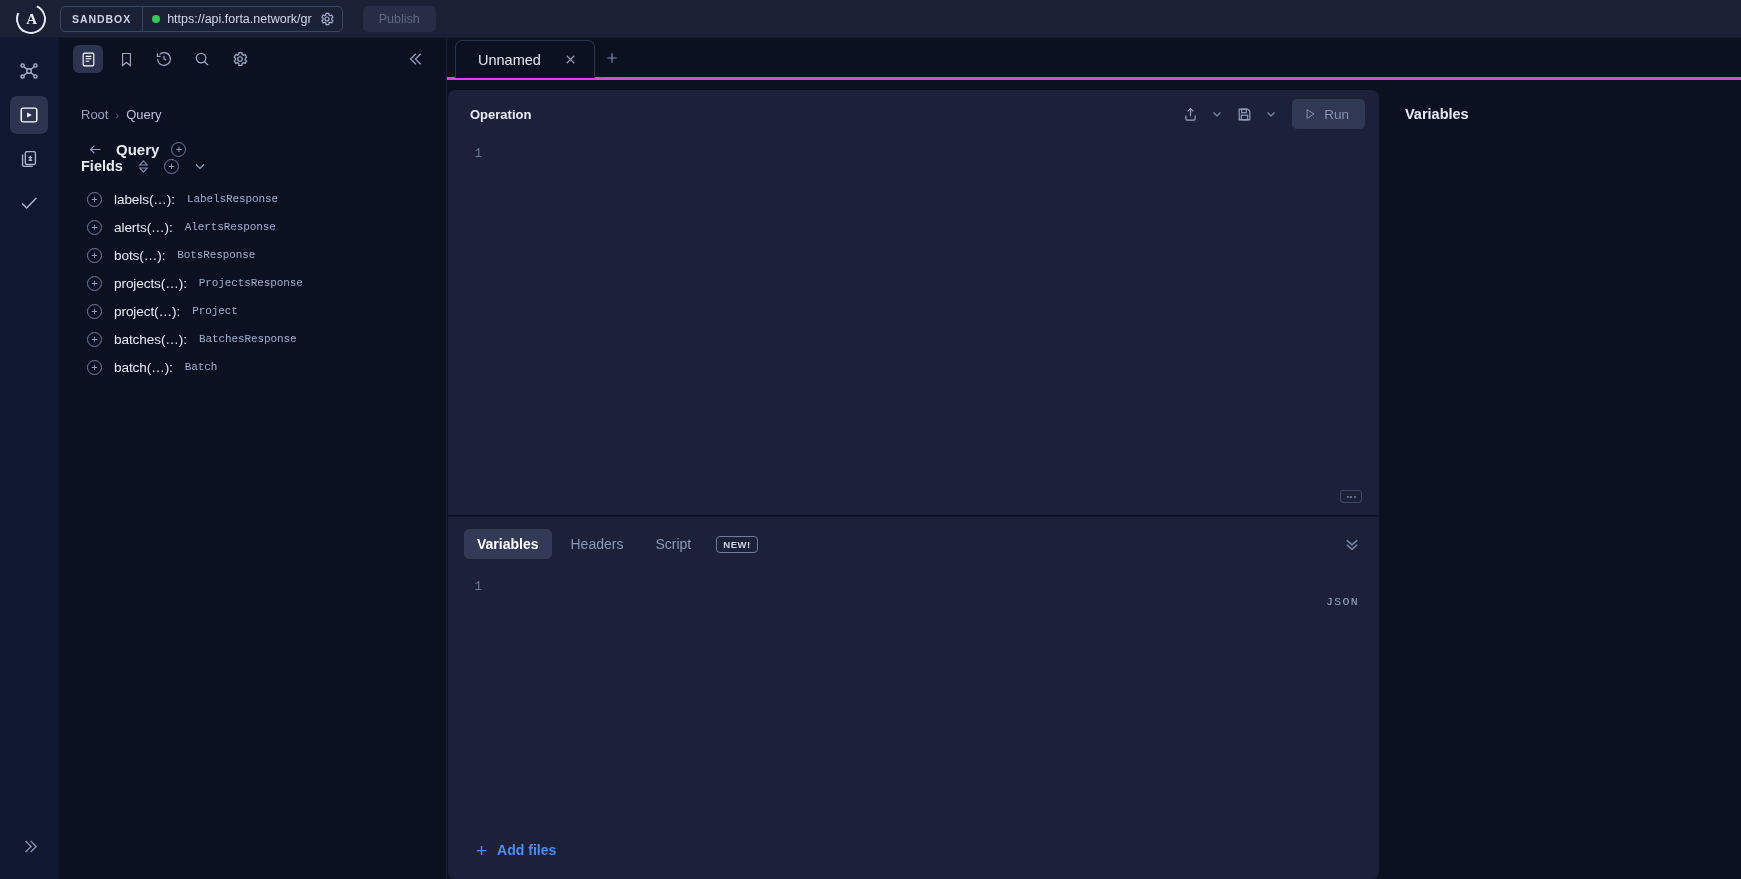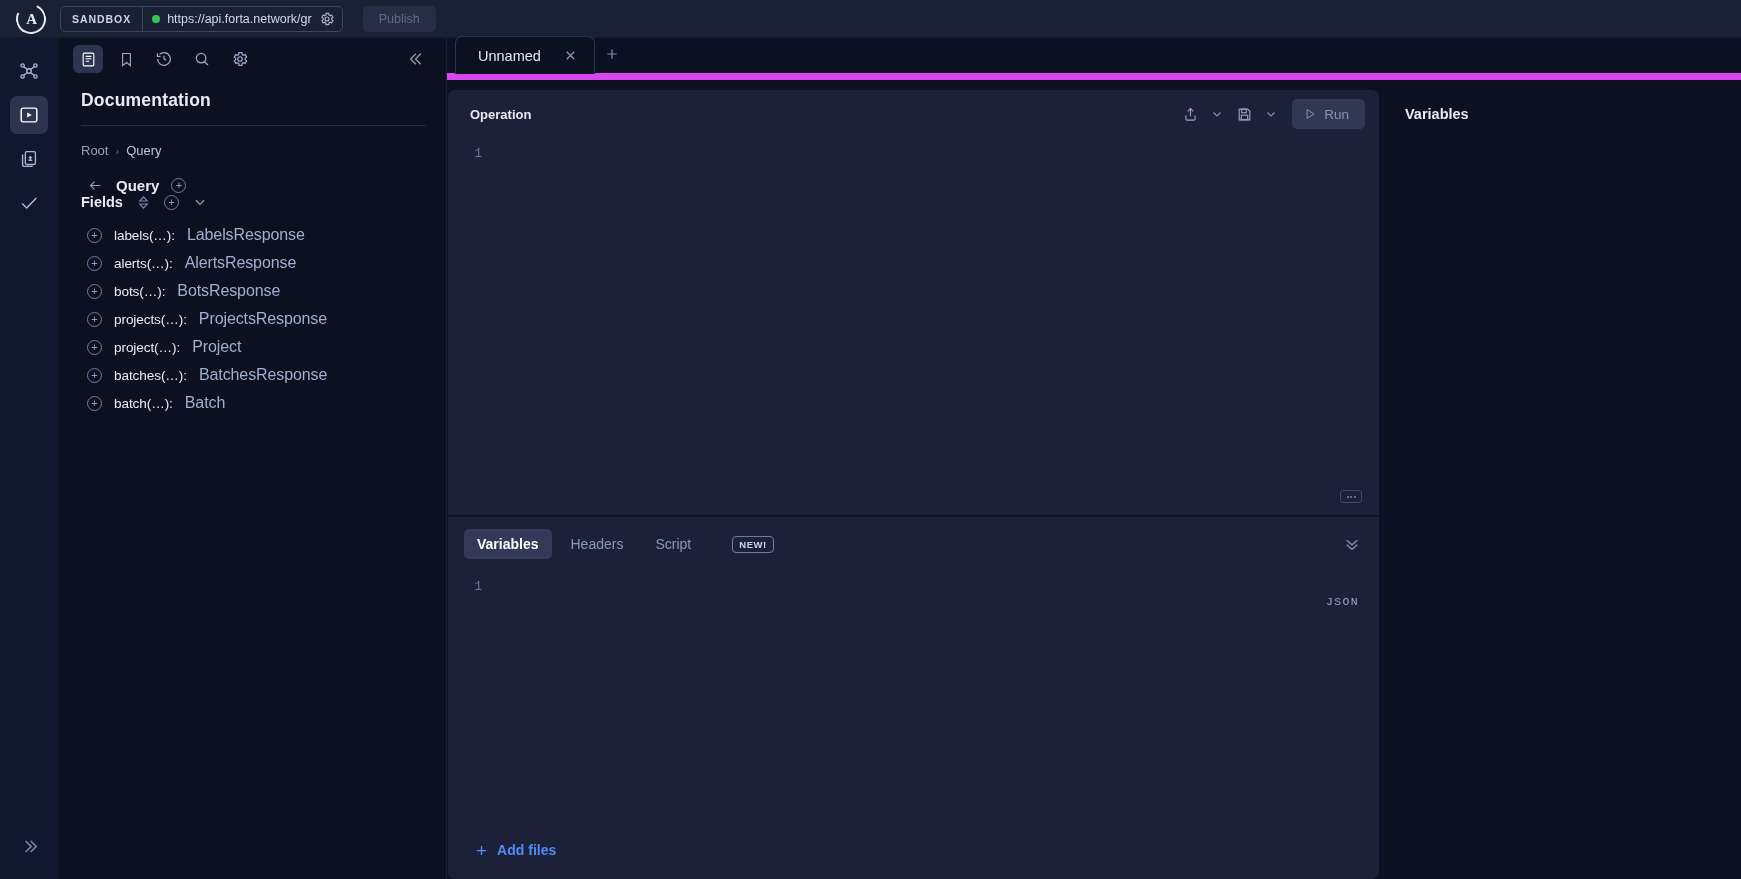--- a/index.html
+++ b/index.html
@@ -86,28 +86,28 @@
     display:flex;align-items:center;justify-content:center;
     color:#8fa0c2;font-size:11px;line-height:1;flex:0 0 15px;}
   .fields-head{display:flex;align-items:center;gap:14px;}
   .fields-head .lbl{font-size:14.5px;font-weight:700;}
   .sorti{color:#7b8aad;display:flex;}
   .chev{color:#8fa0c2;display:flex;}
   .flist{margin-top:11px;display:flex;flex-direction:column;}
   .frow{display:flex;align-items:center;gap:12px;height:28px;padding-left:6px;}
   .fname{font-family:Liberation Sans, sans-serif;font-size:13.6px;
     color:#e7ecf7;letter-spacing:-.1px;}
-  .ftype{font-family:Liberation Sans, sans-serif;font-size:16px;
+  .ftype{font-family:Liberation Mono, monospace;font-size:11px;
     color:var(--type);letter-spacing:-.1px;}
 
   
   .main{flex:1;display:flex;flex-direction:column;min-width:0;
     background:var(--page-bg);}
   .tabbar{height:42px;flex:0 0 42px;display:flex;align-items:flex-end;
-    padding-left:8px;border-bottom:7px solid #d946ef;}
+    padding-left:8px;border-bottom:3px solid #d946ef;}
   .tab{height:38px;display:flex;align-items:center;gap:22px;
     padding:0 16px 0 22px;background:var(--page-bg);
     border:1px solid #2a3350;border-bottom:none;
     border-radius:7px 7px 0 0;position:relative;top:1px;}
   .tab .tname{font-size:14.5px;color:#e2e8f4;}
   .tab .tclose{color:#93a0bc;display:flex;}
   .tabadd{width:34px;height:38px;display:flex;align-items:center;
     justify-content:center;color:#7f8daf;font-size:19px;}
 
   .work{flex:1;display:flex;min-height:0;padding:10px 0 0 0;}
@@ -137,21 +137,21 @@
   .kbdhint i{width:2px;height:2px;background:#5d6b8d;display:block;}
 
   .varpanel{flex:0 0 363px;background:var(--panel-bg);
     border-radius:0 0 7px 7px;display:flex;flex-direction:column;
     border-top:1px solid #131828;}
   .vartabs{height:54px;flex:0 0 54px;display:flex;align-items:center;
     padding:0 14px 0 16px;gap:6px;}
   .vtab{height:30px;padding:0 13px;border-radius:5px;display:flex;
     align-items:center;font-size:14px;color:#8b98b7;}
   .vtab.active{background:#323a57;color:#fff;font-weight:700;}
-  .newbadge{margin-left:22px;border:1px solid #6e7c9d;border-radius:4px;
+  .newbadge{margin-left:6px;border:1px solid #6e7c9d;border-radius:4px;
     padding:2px 6px;font-size:9.5px;font-weight:700;letter-spacing:.06em;
     color:#cdd6e8;}
   .vcollapse{margin-left:auto;color:#7f8eb2;display:flex;padding-right:4px;}
   .varbody{flex:1;position:relative;min-height:0;}
   .jsonlbl{position:absolute;right:20px;top:24px;font-family:"Liberation Mono",monospace;
     font-size:11.5px;letter-spacing:.12em;color:#9aa7c4;}
   .addfiles{height:58px;flex:0 0 58px;display:flex;align-items:center;
     gap:10px;padding-left:28px;color:var(--accent);font-size:14px;font-weight:700;}
   .addfiles .plus{font-size:19px;font-weight:400;line-height:1;}
 
@@ -257,21 +257,20 @@
           </svg>
         </div>
         <div class="tbtn collapse">
           <svg width="18" height="18" viewBox="0 0 24 24" fill="none" stroke="currentColor" stroke-width="1.8">
             <path d="M17 5l-7 7 7 7M10.5 5l-7 7 7 7"></path>
           </svg>
         </div>
       </div>
 
       <div class="docs-inner">
-        <div class="docs-title">Documentation</div>
 
         <div class="crumbs">
           <span>Root</span>
           <span class="sep">›</span>
           <span class="cur">Query</span>
         </div>
 
         <div class="qrow">
           <span class="back">
             <svg width="17" height="17" viewBox="0 0 24 24" fill="none" stroke="currentColor" stroke-width="1.7">

